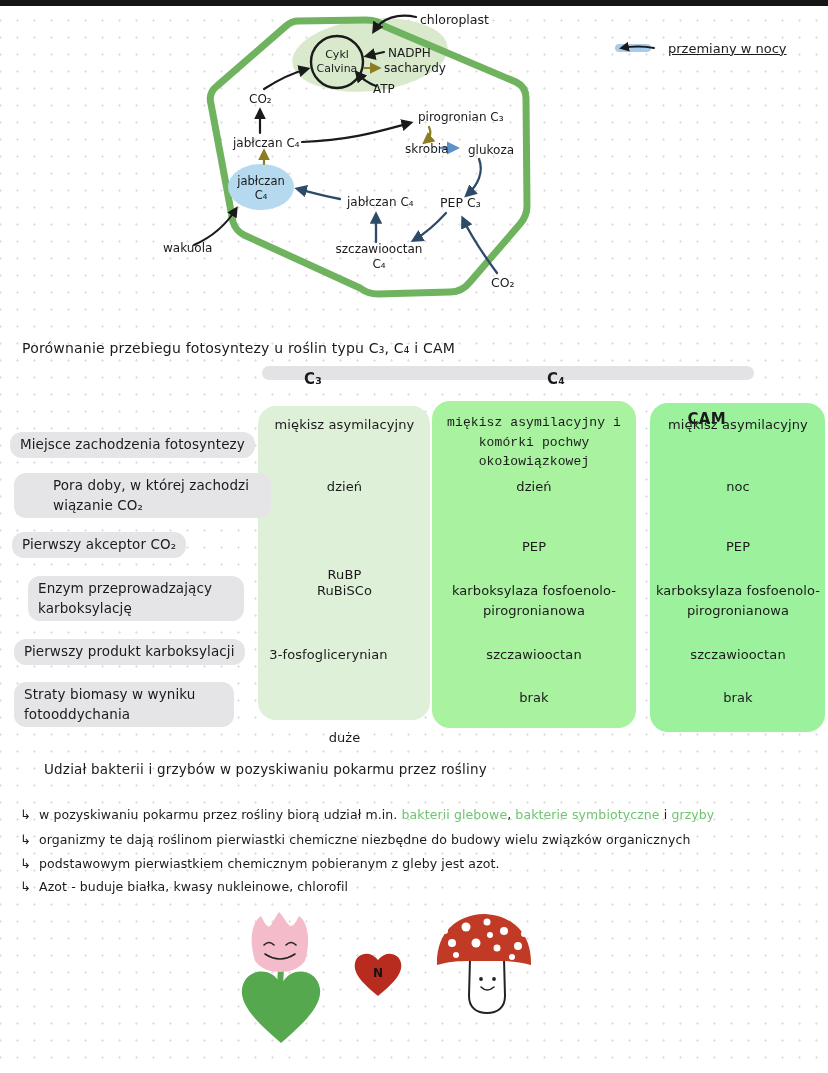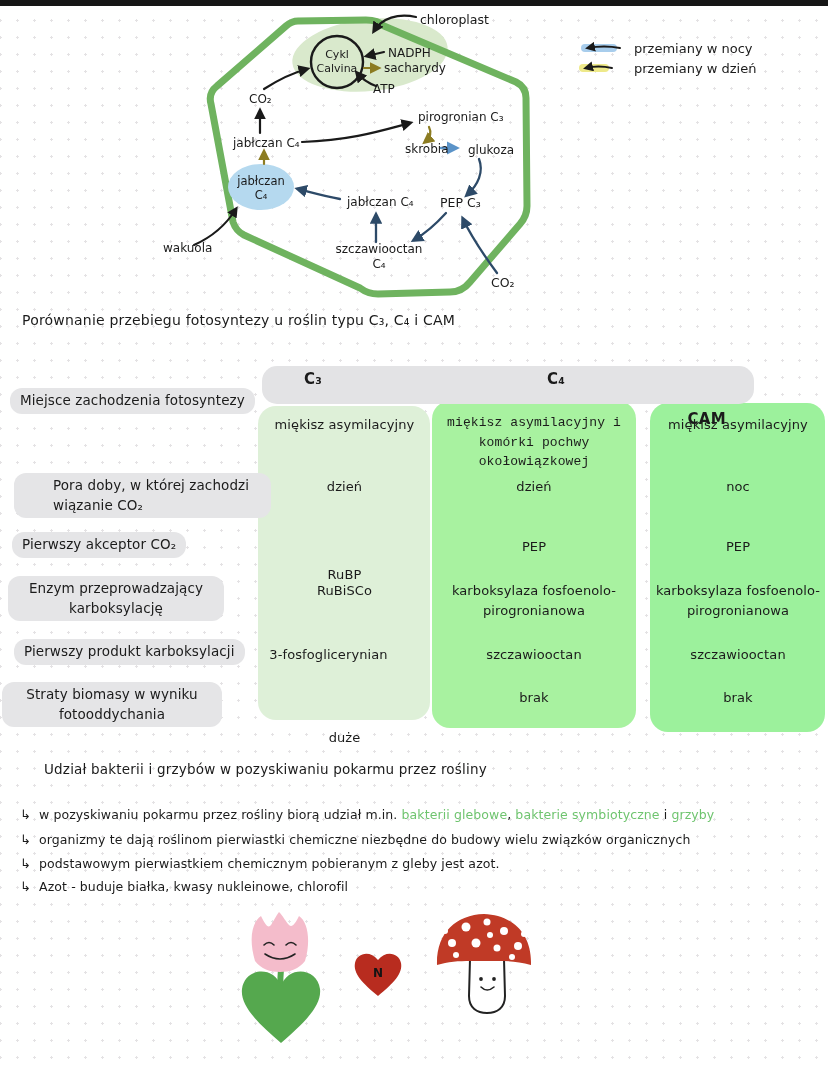--- a/index.html
+++ b/index.html
@@ -6,28 +6,28 @@
   .page{
     position:relative;width:828px;height:1073px;overflow:hidden;
     font-family:"DejaVu Sans",sans-serif;color:#1b1b1b;
     background-color:#ffffff;
     background-image:radial-gradient(#e4e2e4 1.1px, transparent 1.4px);
     background-size:17px 17px;background-position:9px 12px;
   }
   .topbar{position:absolute;left:0;top:0;width:828px;height:6px;background:#161616;}
   .diagram{position:absolute;left:0;top:0;width:828px;height:310px;}
   .diagram text{font-family:"DejaVu Sans",sans-serif;fill:#1a1a1a;}
-  .legend{position:absolute;left:578px;top:38px;font-size:13px;}
+  .legend{position:absolute;left:612px;top:38px;font-size:13px;text-decoration:underline;}
   .legend-row{display:flex;align-items:center;gap:10px;height:20px;}
-  .table-title{position:absolute;left:22px;top:312px;font-size:14px;letter-spacing:.2px;}
+  .table-title{position:absolute;left:22px;top:340px;font-size:14px;letter-spacing:.2px;}
   .colbg{position:absolute;border-radius:18px;}
   .colbg.c3{left:258px;top:406px;width:172px;height:314px;background:#def0d8;}
   .colbg.c4{left:432px;top:401px;width:204px;height:327px;background:#a8f2a0;}
   .colbg.cam{left:650px;top:403px;width:175px;height:329px;background:#9cf19c;}
-  .header-bar{position:absolute;left:262px;top:366px;width:492px;height:38px;
+  .header-bar{position:absolute;left:262px;top:366px;width:492px;height:14px;
     background:#e3e3e5;border-radius:15px;}
   .header-bar .h{position:absolute;top:4px;font-size:15px;font-weight:600;letter-spacing:.3px;}
   .h.c3h{left:42px;} .h.c4h{left:285px;} .h.camh{right:28px;margin-top:40px;}
   .pill{position:absolute;background:#e5e5e7;border-radius:12px;padding:3px 10px;
     font-size:13.5px;line-height:1.45;letter-spacing:.1px;}
   .val{position:absolute;font-size:13px;text-align:center;line-height:1.5;letter-spacing:.1px;}
   .bact-heading{position:absolute;left:44px;top:761px;font-size:13.5px;letter-spacing:.2px;}
   .bullet{position:absolute;left:20px;font-size:12.5px;display:flex;gap:8px;letter-spacing:.1px;}
   .bullet .arrow{font-size:13px;line-height:1.2;}
   .green-word{color:#6fc46f;}
@@ -109,52 +109,40 @@
         <defs>
             <marker id="mL1" viewBox="0 0 10 10" refX="7" refY="5" markerWidth="5" markerHeight="5" orient="auto-start-reverse">
               <path d="M0,0 L10,5 L0,10 z" fill="#1a1a1a"></path>
             </marker>
           </defs>
         <rect x="3" y="4" width="36" height="8" rx="4" fill="#a8cdec"></rect>
         <path d="M42,8 Q26,5 10,8" fill="none" stroke="#1a1a1a" stroke-width="2" stroke-linecap="round" marker-end="url(#mL1)"></path>
       </svg>
       <span>przemiany w nocy</span>
     </div>
-    <div class="legend-row">
-      <svg width="46" height="16" viewBox="0 0 46 16">
-        <defs>
-            <marker id="mL2" viewBox="0 0 10 10" refX="7" refY="5" markerWidth="5" markerHeight="5" orient="auto-start-reverse">
-              <path d="M0,0 L10,5 L0,10 z" fill="#1a1a1a"></path>
-            </marker>
-          </defs>
-        <rect x="1" y="4" width="30" height="8" rx="4" fill="#eee98a"></rect>
-        <path d="M34,8 Q20,5 8,8" fill="none" stroke="#1a1a1a" stroke-width="2" stroke-linecap="round" marker-end="url(#mL2)"></path>
-      </svg>
-      <span>przemiany w dzień</span>
-    </div>
   </div>
 
   <div class="table-title">Porównanie przebiegu fotosyntezy u roślin typu C₃, C₄ i CAM</div>
 
   <div class="colbg c3"></div>
   <div class="colbg c4"></div>
   <div class="colbg cam"></div>
 
   <div class="header-bar">
     <span class="h c3h">C₃</span>
     <span class="h c4h">C₄</span>
     <span class="h camh">CAM</span>
   </div>
 
-  <div class="pill" style="left:10px;top:388px;">Miejsce zachodzenia fotosyntezy</div>
+  <div class="pill" style="left:10px;top:432px;">Miejsce zachodzenia fotosyntezy</div>
   <div class="pill" style="left:14px;top:473px;max-width:208px;padding-left:39px;">Pora doby, w której zachodzi wiązanie CO₂</div>
   <div class="pill" style="left:12px;top:532px;">Pierwszy akceptor CO₂</div>
-  <div class="pill" style="left:8px;top:576px;max-width:196px;text-align:center;">Enzym przeprowadzający karboksylację</div>
+  <div class="pill" style="left:28px;top:576px;max-width:196px;">Enzym przeprowadzający karboksylację</div>
   <div class="pill" style="left:14px;top:639px;">Pierwszy produkt karboksylacji</div>
-  <div class="pill" style="left:2px;top:682px;max-width:200px;text-align:center;">Straty biomasy w wyniku fotooddychania</div>
+  <div class="pill" style="left:14px;top:682px;max-width:200px;">Straty biomasy w wyniku fotooddychania</div>
 
   <div class="val" style="left:262px;top:415px;width:165px;">miękisz asymilacyjny</div>
   <div class="val" style="left:262px;top:477px;width:165px;">dzień</div>
   <div class="val" style="left:262px;top:537px;width:165px;margin-top:28px;">RuBP</div>
   <div class="val" style="left:262px;top:581px;width:165px;">RuBiSCo</div>
   <div class="val" style="left:246px;top:645px;width:165px;">3-fosfoglicerynian</div>
   <div class="val" style="left:262px;top:688px;width:165px;margin-top:40px;">duże</div>
 
   <div class="val" style="left:436px;top:413px;width:196px;font-family:Liberation Mono, monospace;">miękisz asymilacyjny i komórki pochwy okołowiązkowej</div>
   <div class="val" style="left:436px;top:477px;width:196px;">dzień</div>

